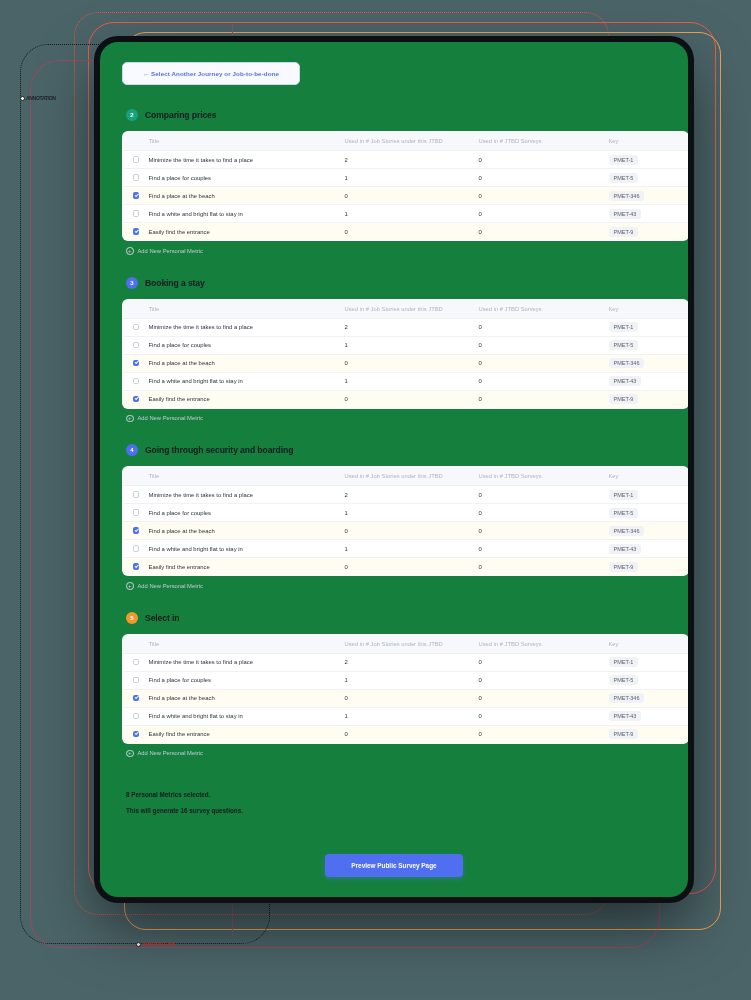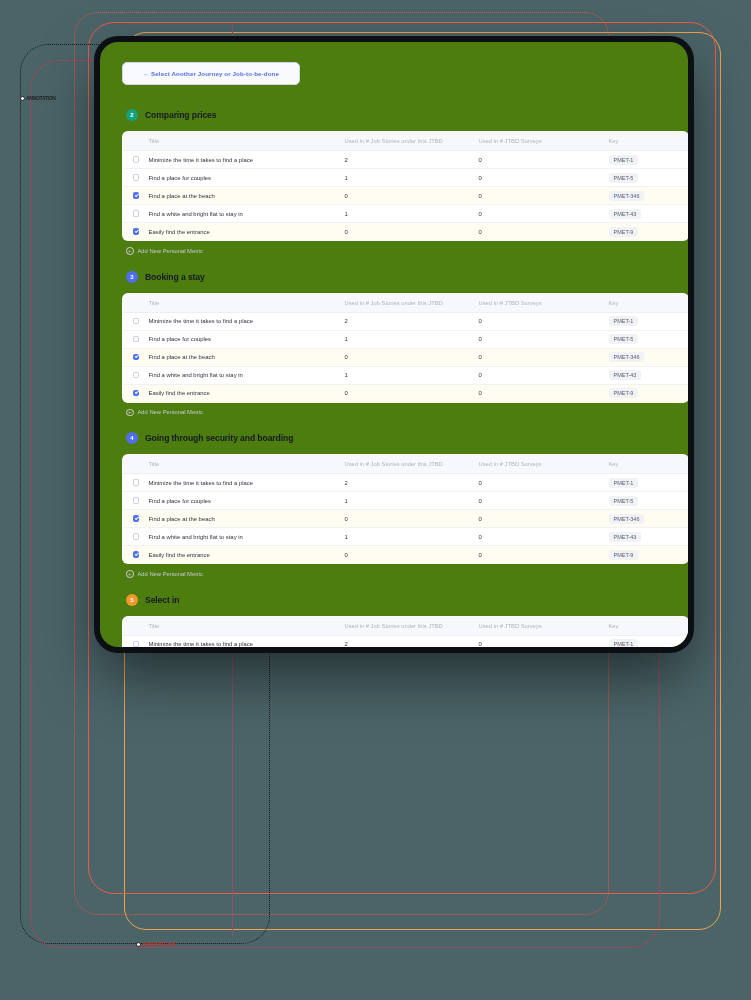--- a/index.html
+++ b/index.html
@@ -48,22 +48,22 @@
     background:#fff; border:1px solid #222; margin-right:1px;
     vertical-align:middle;
   }
   .deco-label-1 { left:20px; top:95px; }
   .deco-label-2 { left:136px; top:941px; }
   .deco-label-2 .l2a { color:#c0392b; }
 
   
   .card {
     position:absolute; left:100px; top:42px;
-    width:588px; height:605px;
-    background:#4d7c0f;
+    width:588px; height:855px;
+    background:#15803d;
     border-radius:18px;
     box-shadow: 0 0 0 6px #0c0f13, 0 26px 60px rgba(0,0,0,.55);
     overflow:hidden;
   }
   .card-inner { padding:20px 22px 0 22px; }
 
   
   .back-btn {
     display:inline-block;
     border:1px solid #cbd6f6;
@@ -71,21 +71,21 @@
     color:#5570e8;
     font-size:6.2px; font-weight:bold;
     letter-spacing:.1px;
     padding:7px 20px;
     border-radius:5px;
     cursor:pointer;
     white-space:nowrap;
   }
 
   
-  .section { margin-top:16px; }
+  .section { margin-top:22px; }
   .section:first-of-type { margin-top:24px; }
   .sec-head { display:flex; align-items:center; gap:7px; margin:0 0 10px 4px; }
   .sec-badge {
     width:12px; height:12px; border-radius:50%;
     color:#fff; font-size:6px; font-weight:bold;
     display:flex; align-items:center; justify-content:center;
     flex:0 0 auto;
     line-height:1;
   }
   .sec-title { font-size:8.6px; font-weight:bold; color:#171a21; letter-spacing:-.1px; }

